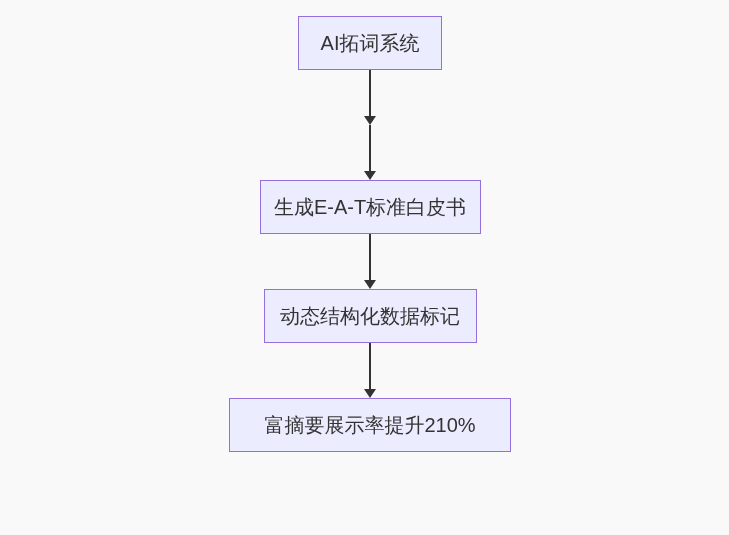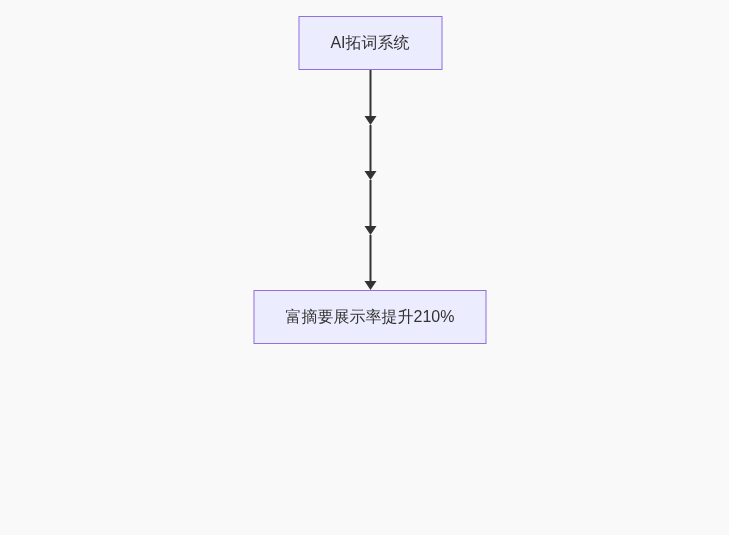--- a/index.html
+++ b/index.html
@@ -28,32 +28,32 @@
     transform:translateX(-50%);
     display:flex;
     flex-direction:column;
     align-items:center;
   }
   .node{
     height:54px;
     background:var(--node-fill);
     border:1px solid var(--node-border);
     color:var(--text);
-    font-size:16px;
+    font-size:20px;
     display:flex;
     align-items:center;
     justify-content:center;
     white-space:nowrap;
     flex:0 0 auto;
   }
   .node.n1{width:144px;}
   .node.n2{width:194px;}
   .node.n3{width:221px;}
   .node.n4{width:213px;}
-  .node.n5{width:233px;}
+  .node.n5{width:282px;}
   .flow-arrow{
     height:55px;
     width:14px;
     position:relative;
     flex:0 0 auto;
   }
   .arrow-line{
     position:absolute;
     left:50%;
     transform:translateX(-50%);
@@ -88,26 +88,32 @@
       <div class="arrow-line"></div>
       <div class="arrow-head"></div>
     </div>
 
 
     <div class="flow-arrow">
       <div class="arrow-line"></div>
       <div class="arrow-head"></div>
     </div>
 
+    <div class="node n3">
+      <span>生成E-A-T标准白皮书</span>
+    </div>
 
     <div class="flow-arrow">
       <div class="arrow-line"></div>
       <div class="arrow-head"></div>
     </div>
 
+    <div class="node n4">
+      <span>动态结构化数据标记</span>
+    </div>
 
     <div class="flow-arrow">
       <div class="arrow-line"></div>
       <div class="arrow-head"></div>
     </div>
 
     <div class="node n5">
       <span>富摘要展示率提升210%</span>
     </div>
 

